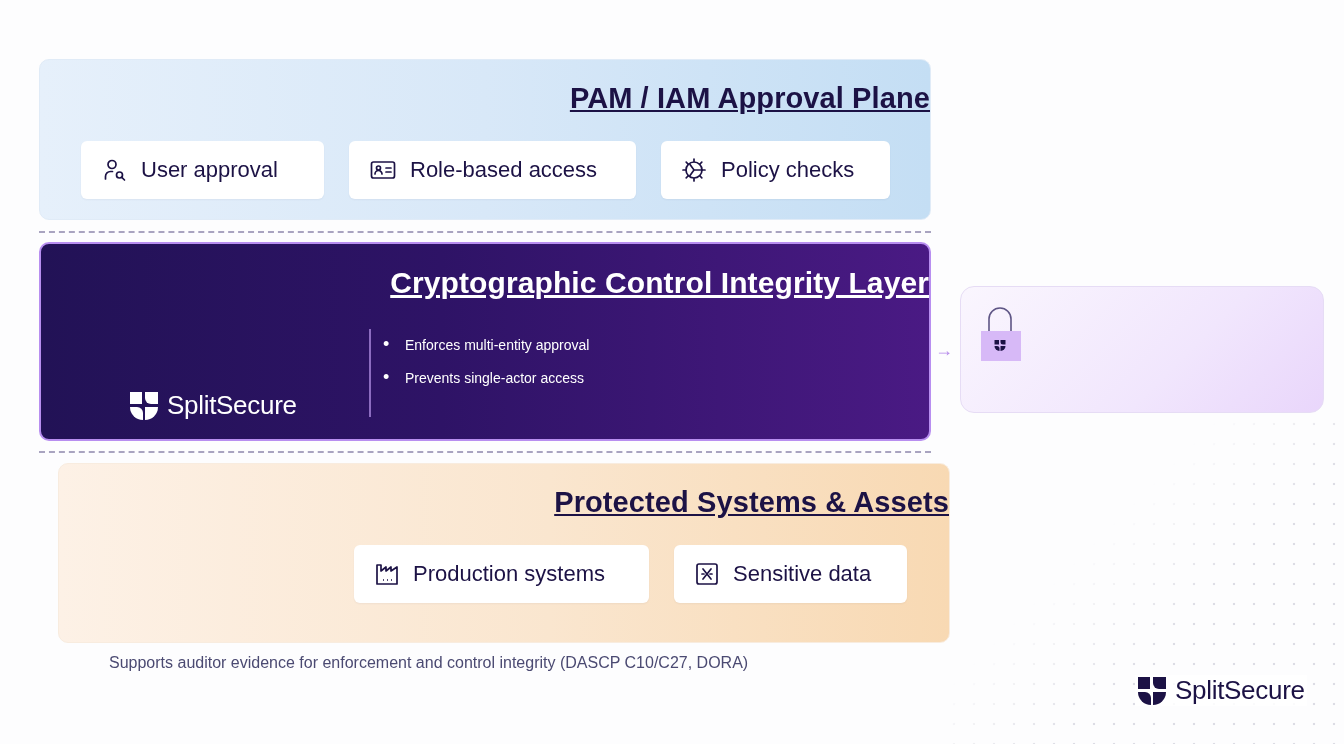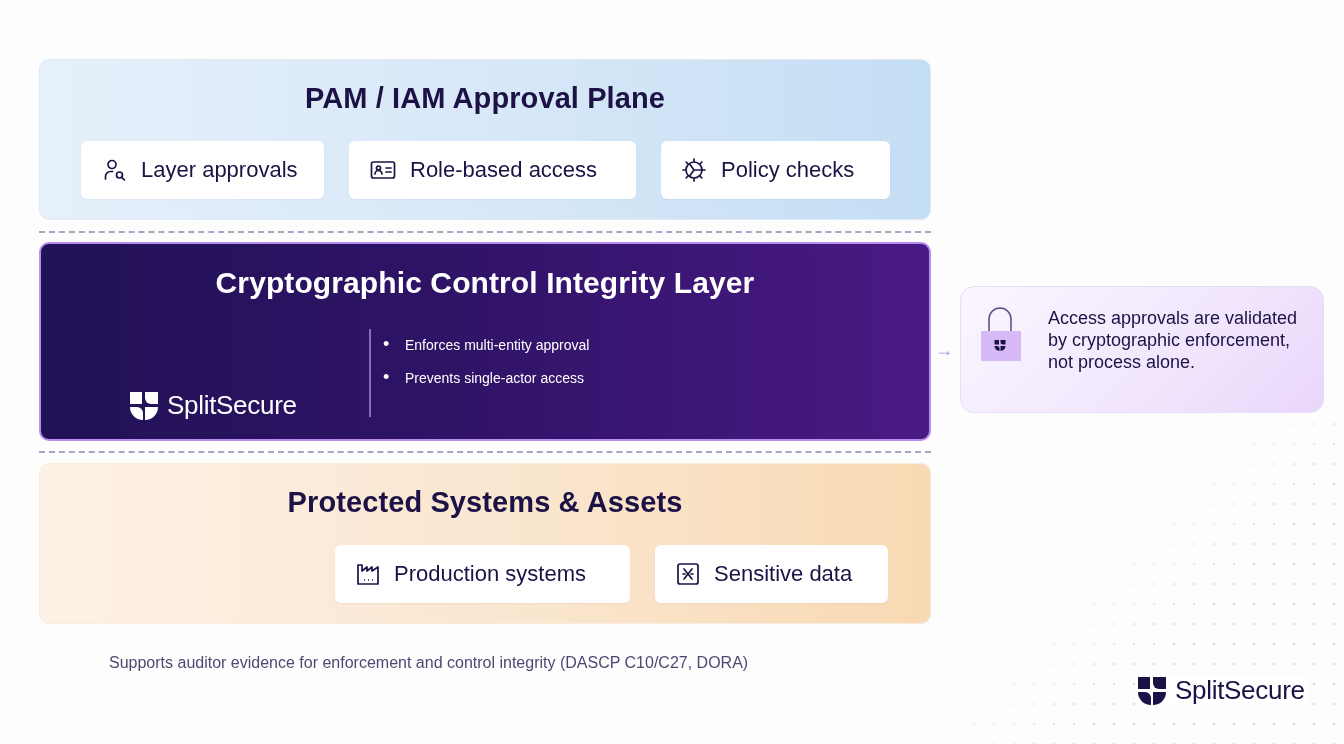--- a/index.html
+++ b/index.html
@@ -19,35 +19,37 @@
     -webkit-mask-image: linear-gradient(135deg, transparent 38%, #000 62%);
             mask-image: linear-gradient(135deg, transparent 38%, #000 62%);
   }
   .layer {
     position: absolute;
     left: 39px;
     width: 892px;
     border-radius: 10px;
   }
   .layer-title {
-    text-align: center;
+    text-align: right;
     font-weight: 700;
     font-size: 29px;
     letter-spacing: 0.1px;
+    text-decoration: underline;
   }
   .top {
     top: 59px; height: 161px;
     background: linear-gradient(90deg, #e6f0fb 0%, #d8e8f8 50%, #c4def4 100%);
     border: 1px solid #e0ebf7;
   }
   .top .layer-title { margin-top: 22px; color: #1c1245; }
   .bottom {
-    top: 463px; height: 161px;
+    top: 463px; height: 180px;
     background: linear-gradient(90deg, #fdf1e6 0%, #fae6cf 55%, #f8d9b3 100%);
     border: 1px solid #f8ecdf;
+    margin-left: 19px;
   }
   .bottom .layer-title { margin-top: 22px; color: #1c1245; }
   .chips {
     position: absolute;
     left: 0; right: 0;
     top: 81px;
     height: 58px;
   }
   .chip {
     position: absolute;
@@ -157,21 +159,21 @@
 <div class="layer top">
   <div class="layer-title">PAM / IAM Approval Plane</div>
   <div class="chips">
     <div class="chip" style="left:41px;width:243px;padding-left:22px;">
       <svg width="24" height="24" viewBox="0 0 24 24" fill="none" stroke="#1c1245" stroke-width="1.7" stroke-linecap="round">
         <circle cx="9" cy="6.5" r="4"></circle>
         <path d="M2.5 21 v-2.5 a5 5 0 0 1 5 -5 h2"></path>
         <circle cx="16.5" cy="17" r="3"></circle>
         <path d="M18.8 19.3 L21.5 22"></path>
       </svg>
-      <span>Layer approvals</span>
+      <span>User approval</span>
     </div>
     <div class="chip" style="left:621px;width:229px;padding-left:20px;">
       <svg width="26" height="26" viewBox="0 0 26 26" fill="none" stroke="#1c1245" stroke-width="1.7" stroke-linecap="round">
         <circle cx="13" cy="13" r="8"></circle>
         <path d="M13 2v2.5M13 21.5V24M2 13h2.5M21.5 13H24M5.2 5.2l1.8 1.8M19 19l1.8 1.8M5.2 20.8L7 19M19 7l1.8-1.8"></path>
         <path d="M9 7.5 L13 13 L21 13 M13 13 L9 18.5"></path>
       </svg>
       <span>Policy checks</span>
     </div>
     <div class="chip" style="left:309px;width:287px;padding-left:21px;">
@@ -232,21 +234,20 @@
 <div class="arrow">→</div>
 <div class="callout">
   <svg class="lock" width="42" height="56" viewBox="0 0 42 56">
     <path d="M10 26 V14 a11 11 0 0 1 22 0 V26" fill="none" stroke="#5e5585" stroke-width="1.6"></path>
     <rect x="2" y="26" width="40" height="30" fill="#d7b9f7"></rect>
     <path d="M15.5 35 H20 V39.5 H15.5 Z" fill="#1c1245"></path>
     <path d="M21.5 35 H26.5 V39.5 H24 A2.5 2.5 0 0 1 21.5 37 Z" fill="#1c1245"></path>
     <path d="M15.5 41 H18 A2.5 2.5 0 0 1 20.5 43.5 V46 A5 5 0 0 1 15.5 41 Z" fill="#1c1245"></path>
     <path d="M21.5 41 H26.5 A5 5 0 0 1 21.5 46 Z" fill="#1c1245"></path>
   </svg>
-  <div class="callout-text">Access approvals are validated by cryptographic enforcement, not process alone.</div>
 </div>
 
 <div class="footnote">Supports auditor evidence for enforcement and control integrity (DASCP C10/C27, DORA)</div>
 
 <div class="brand">
   <svg width="30" height="30" viewBox="0 0 30 30">
     <path d="M1 1 H13 V13 H1 Z" fill="#1c1245"></path>
     <path d="M16 1 H29 V13 H22 A6 6 0 0 1 16 7 Z" fill="#1c1245"></path>
     <path d="M1 16 H8 A6 6 0 0 1 14 22 V29 A13 13 0 0 1 1 16 Z" fill="#1c1245"></path>
     <path d="M16 16 H29 A13 13 0 0 1 16 29 Z" fill="#1c1245"></path>

